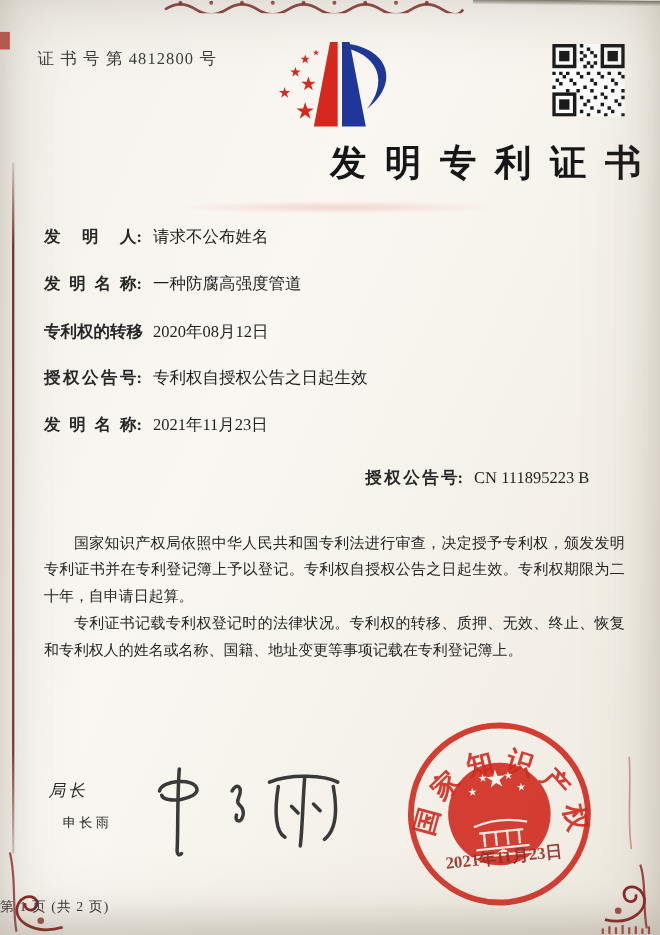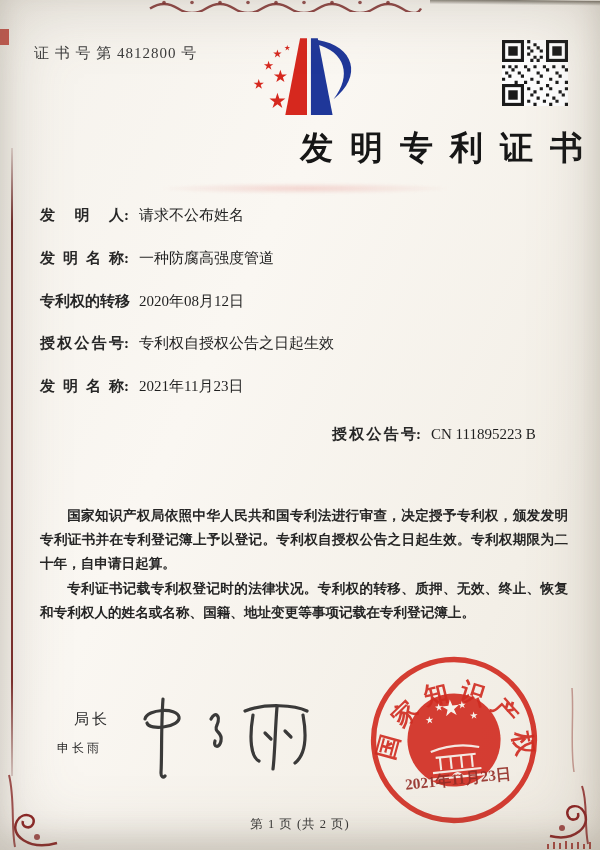--- a/index.html
+++ b/index.html
@@ -27,28 +27,28 @@
     filter:blur(1px);}
   .left-rule{position:absolute; left:11px; top:148px; width:2px; height:628px;
     background:linear-gradient(to bottom,rgba(104,32,32,.15),#6e2424 12%,#7d2a2a 85%,rgba(110,34,34,.2));}
   .fields{position:absolute; left:40px; top:206px; width:532px;}
   .frow{position:relative; height:42.8px; font-size:15px; white-space:nowrap;}
   .flabel{display:inline-block; width:84px; text-align:justify; text-align-last:justify;
     font-weight:600; color:#272727;}
   .fcolon{font-weight:600; margin-right:10px;}
   .fvalue{color:#1f1f1f;}
   .pair2{position:absolute; left:292px; top:0;margin-top:48px;}
-  .paras{position:absolute; left:40px; top:504px; width:528px; font-size:13.6px;
-    line-height:1.78; text-align:justify; color:#252525;font-weight:bold;}
+  .paras{position:absolute; left:40px; top:482px; width:528px; font-size:13.6px;
+    line-height:1.78; text-align:justify; color:#252525;}
   .paras p{margin:0; text-indent:2em;}
-  .sig-title{position:absolute; left:74px; top:710px; font-size:15px; letter-spacing:3px; color:#2a2a2a;}
+  .sig-title{position:absolute; left:44px; top:710px; font-size:15px; letter-spacing:3px; color:#2a2a2a;font-style:italic;}
   .sig-name{position:absolute; left:57px; top:740px; font-size:12px; letter-spacing:3px; color:#2a2a2a;}
   .sig-scrawl{position:absolute; left:125px; top:681px; width:210px; height:106px;}
   .seal{position:absolute; left:364px; top:650px; width:180px; height:180px; transform:rotate(-6deg); opacity:.95;}
-  .footer{position:absolute; left:0; top:816px; width:100%; text-align:center;
+  .footer{position:absolute; left:0; top:816px; width:100%; text-align:left;
     font-size:12.5px; letter-spacing:1px; color:#333;}
   .bl-flourish{position:absolute; left:3px; top:771px; width:62px; height:79px;}
   .br-flourish{position:absolute; left:544px; top:686px; width:56px; height:164px;}
 </style>
 </head>
 <body>
 
 <div class="page">
 
   <svg class="top-band" viewBox="0 0 275 13">

